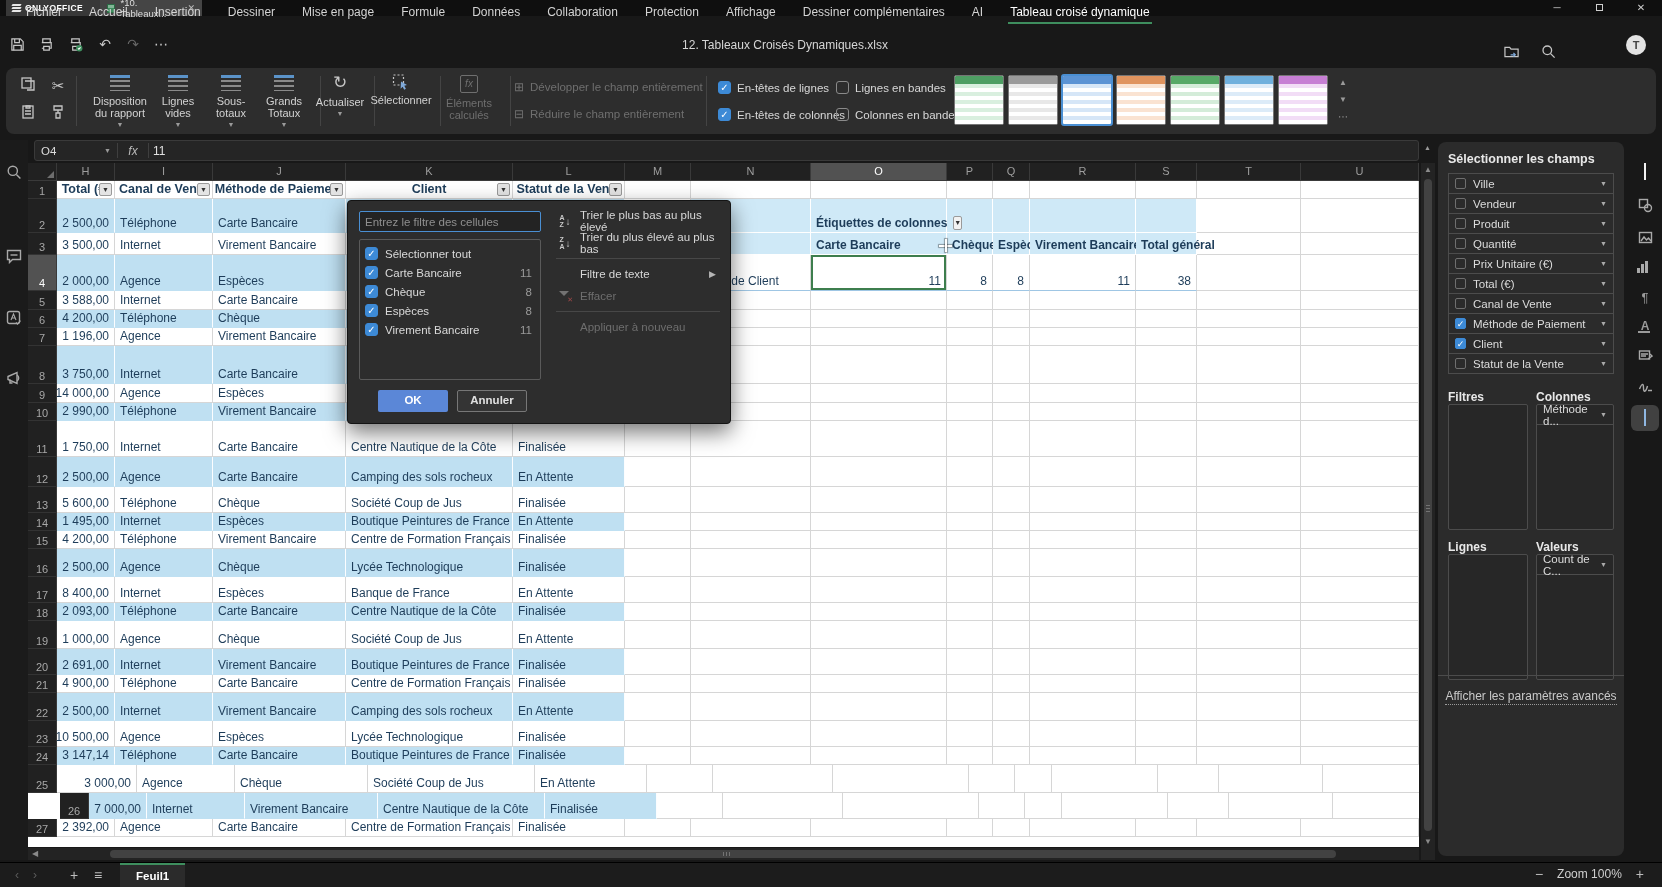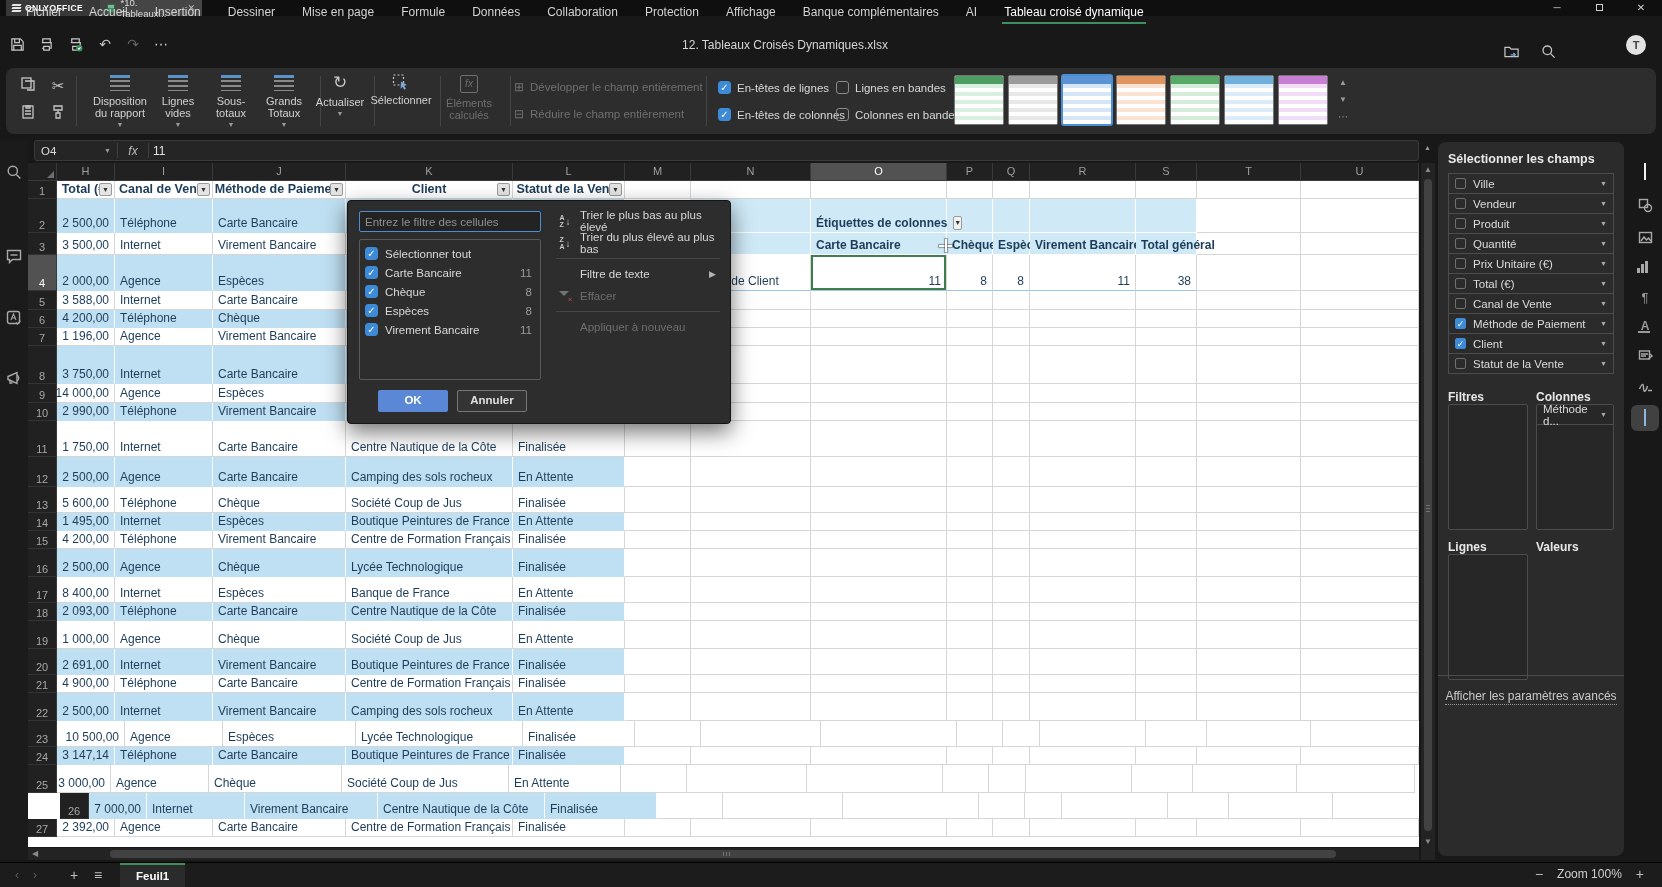--- a/index.html
+++ b/index.html
@@ -200,21 +200,21 @@
     <div class="menu-item">Fichier</div>
     <div class="menu-item">Accueil</div>
     <div class="menu-item">Insertion</div>
     <div class="menu-item">Dessiner</div>
     <div class="menu-item">Mise en page</div>
     <div class="menu-item">Formule</div>
     <div class="menu-item">Données</div>
     <div class="menu-item">Collaboration</div>
     <div class="menu-item">Protection</div>
     <div class="menu-item">Affichage</div>
-    <div class="menu-item">Banque complémentaires</div>
+    <div class="menu-item">Dessiner complémentaires</div>
     <div class="menu-item">AI</div>
     <div class="menu-item active">Tableau croisé dynamique</div>
   </div>
 <span class="mb-right abs" style="left:1504px">
   <svg class="qa-svg" width="16" height="15" viewBox="0 0 17 15">
       <path d="M1 3h5l1.5 2H15v8H1z"></path>
       <path d="M7 11h5M10 9l2 2-2 2" stroke="#7fa9d9"></path>
     </svg>
 </span>
 <span class="mb-right abs" style="left:1541px">
@@ -819,21 +819,21 @@
       <div class="cell" style="width: 136px;"></div>
       <div class="cell" style="width: 46px;"></div>
       <div class="cell" style="width: 37px;"></div>
       <div class="cell" style="width: 106px;"></div>
       <div class="cell" style="width: 61px;"></div>
       <div class="cell" style="width: 104px;"></div>
       <div class="cell" style="width: 118px;"></div>
     </div>
     <div class="grow" style="height: 26px;">
       <div class="gut">23</div>
-      <div class="cell num" style="width: 68px;">10 500,00</div>
+      <div class="cell num" style="width: 58px;">10 500,00</div>
       <div class="cell" style="width: 98px;">Agence</div>
       <div class="cell" style="width: 133px;">Espèces</div>
       <div class="cell" style="width: 167px;">Lycée Technologique</div>
       <div class="cell" style="width: 112px;">Finalisée</div>
       <div class="cell" style="width: 66px;"></div>
       <div class="cell" style="width: 120px;"></div>
       <div class="cell" style="width: 136px;"></div>
       <div class="cell" style="width: 46px;"></div>
       <div class="cell" style="width: 37px;"></div>
       <div class="cell" style="width: 106px;"></div>
@@ -853,21 +853,21 @@
       <div class="cell" style="width: 136px;"></div>
       <div class="cell" style="width: 46px;"></div>
       <div class="cell" style="width: 37px;"></div>
       <div class="cell" style="width: 106px;"></div>
       <div class="cell" style="width: 61px;"></div>
       <div class="cell" style="width: 104px;"></div>
       <div class="cell" style="width: 118px;"></div>
     </div>
     <div class="grow" style="height: 28px;">
       <div class="gut">25</div>
-      <div class="cell num" style="width: 54px; padding-left: 32px;">3 000,00</div>
+      <div class="cell num" style="width: 80px; padding-left: 32px;">3 000,00</div>
       <div class="cell" style="width: 98px;">Agence</div>
       <div class="cell" style="width: 133px;">Chèque</div>
       <div class="cell" style="width: 167px;">Société Coup de Jus</div>
       <div class="cell" style="width: 112px;">En Attente</div>
       <div class="cell" style="width: 66px;"></div>
       <div class="cell" style="width: 120px;"></div>
       <div class="cell" style="width: 136px;"></div>
       <div class="cell" style="width: 46px;"></div>
       <div class="cell" style="width: 37px;"></div>
       <div class="cell" style="width: 106px;"></div>
@@ -1076,20 +1076,26 @@
   <div class="zonebox" style="left:10px;top:262px;width:80px;height:126px"></div>
   <div class="zonebox" style="left:98px;top:262px;width:78px;height:126px">
     <div class="chip">
         <span>Méthode d...</span>
         <span class="da">▼</span>
       </div>
   </div>
   <div class="zone-label abs" style="left:10px;top:398px">Lignes</div>
   <div class="zone-label abs" style="left:98px;top:398px">Valeurs</div>
   <div class="zonebox" style="left:10px;top:412px;width:80px;height:126px"></div>
+  <div class="zonebox" style="left:98px;top:412px;width:78px;height:126px">
+    <div class="chip">
+        <span>Count de C...</span>
+        <span class="da">▼</span>
+      </div>
+  </div>
   <div id="adv-link" style="top:533px"><span>Afficher les paramètres avancés</span></div>
 </div>
 
 <div id="rightstrip" class="abs">
   <span class="rs-ic" style="top:24px"><span class="minigrid white"></span></span>
   <span class="rs-ic" style="top:58px">
     <svg class="strip-svg" width="15" height="15" viewBox="0 0 15 15">
         <rect x="1.5" y="1.5" width="8" height="8"></rect>
         <circle cx="10" cy="10" r="3.5"></circle>
       </svg>

